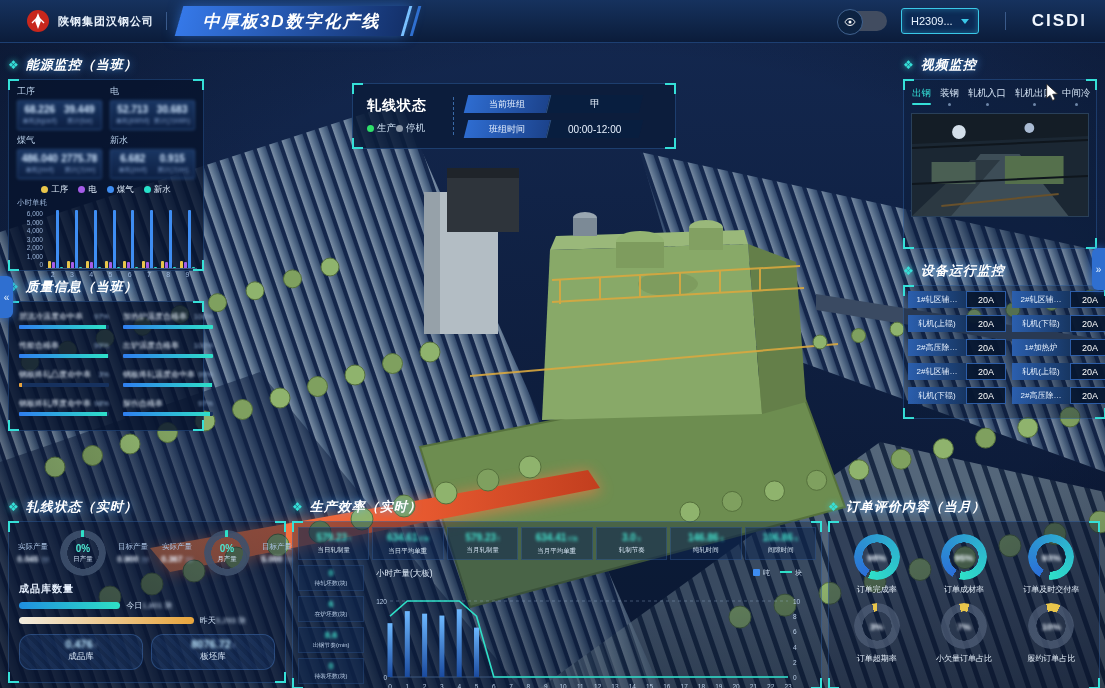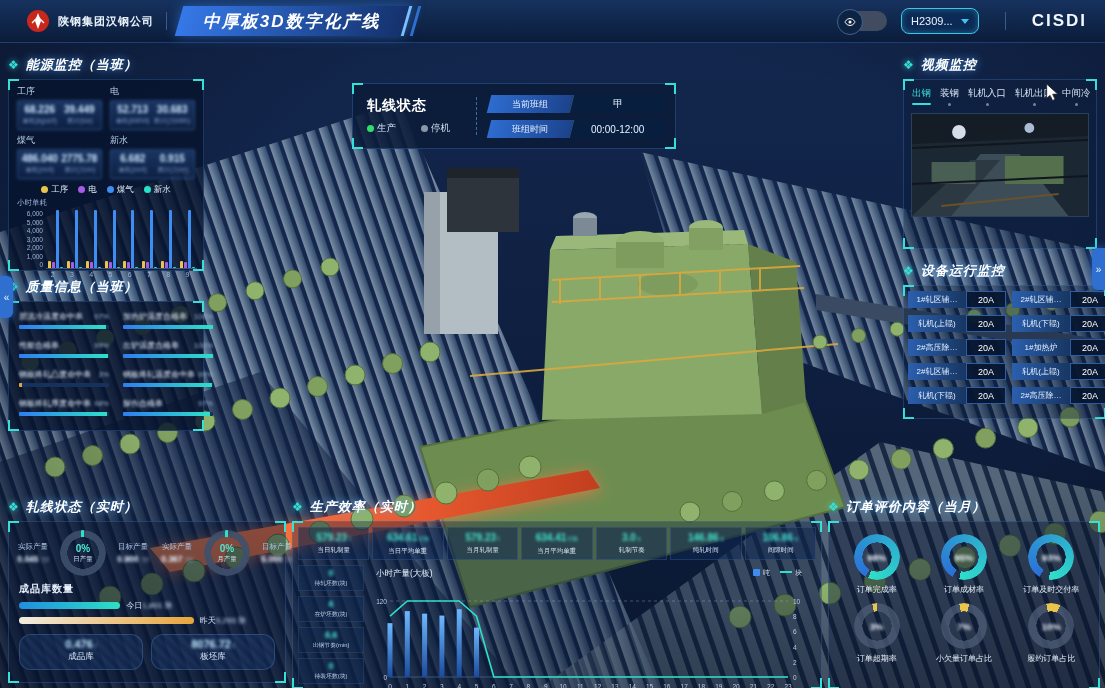--- a/index.html
+++ b/index.html
@@ -17,21 +17,21 @@
   .hdr-div{width:1px;height:18px;background:#3a5a8a;margin:0 12px;}
   .title-plate{height:30px;background:linear-gradient(90deg,#3578e8,#14316b);
     transform:skewX(-16deg);display:flex;align-items:center;padding:0 24px;
     border-right:3px solid #79c0ff;box-shadow:0 0 12px rgba(60,140,255,.5);}
   .title-plate span{transform:skewX(16deg);font-size:17px;font-weight:bold;font-style:italic;letter-spacing:2px;}
   .slash{width:3px;height:30px;background:#2f6fd0;transform:skewX(-16deg);margin-left:6px;}
   #hdr-right{position:absolute;right:18px;top:0;height:42px;display:flex;align-items:center;gap:14px;}
   .eye-toggle{width:48px;height:20px;border-radius:10px;background:#414c60;position:relative;cursor:pointer;}
   .eye-knob{position:absolute;left:-2px;top:-2px;width:24px;height:24px;border-radius:50%;
     background:#0d2342;border:1px solid #40628f;display:flex;align-items:center;justify-content:center;}
-  .heat-select{height:24px;border:1px solid #3ac8e8;border-radius:8px;background:#0c2a55;
+  .heat-select{height:24px;border:1px solid #3ac8e8;border-radius:3px;background:#0c2a55;
     display:flex;align-items:center;gap:8px;padding:0 9px;font-size:11px;color:#e8f4ff;cursor:pointer;
     box-shadow:0 0 6px rgba(58,200,232,.4) inset;}
   .caret{width:0;height:0;border-left:4px solid transparent;border-right:4px solid transparent;border-top:5px solid #3ac8e8;}
   .brand{font-size:17px;font-weight:800;letter-spacing:2px;color:#f2f7ff;}
 
   
   .panel{position:absolute;z-index:20;}
   .ptitle{display:flex;align-items:center;gap:6px;font-size:13px;font-weight:bold;font-style:italic;
     letter-spacing:1px;color:#fff;text-shadow:0 0 8px rgba(80,170,255,.8);}
   .picon{color:#35e0d8;font-size:12px;font-style:normal;text-shadow:0 0 6px rgba(53,224,216,.9);}
@@ -73,21 +73,21 @@
   .qval{font-size:7.5px;color:#93accd;margin-left:3px;}
   .qbar{height:4px;background:#16315e;border-radius:1px;margin-top:3px;overflow:hidden;}
   .qfill{height:100%;background:linear-gradient(90deg,#2f7ef0,#2ee0c8);}
   .qfill.orange{background:#e8a33c;}
 
   
   #line-status{left:352px;top:78px;width:322px;height:64px;background:rgba(11,28,58,.88);
     border:1px solid rgba(70,140,230,.3);display:flex;align-items:center;z-index:20;}
   #line-status .lt{padding:0 14px;}
   #ls-title{font-size:14px;font-weight:bold;letter-spacing:1px;}
-  #line-legend{display:flex;gap:25px;font-size:9.5px;color:#cfe0f2;margin-top:7px;}
+  #line-legend{display:flex;gap:0;font-size:9.5px;color:#cfe0f2;margin-top:7px;}
   .ls-div{width:0;height:38px;border-left:1px dashed #3a6aa8;margin:0 12px;}
   #line-rows{display:flex;flex-direction:column;gap:7px;}
   .lrow{display:flex;height:18px;transform:skewX(-14deg);}
   .ll{width:82px;background:linear-gradient(90deg,#2e6cd0,#1c438c);display:flex;align-items:center;justify-content:center;}
   .lv{min-width:76px;background:rgba(9,30,64,.92);border-left:1px solid rgba(120,180,255,.35);
     display:flex;align-items:center;justify-content:center;padding:0 8px;}
   .ll span,.lv span{transform:skewX(14deg);font-size:9px;color:#e8f2ff;white-space:nowrap;}
   .lv span{font-size:10px;}
 
   

